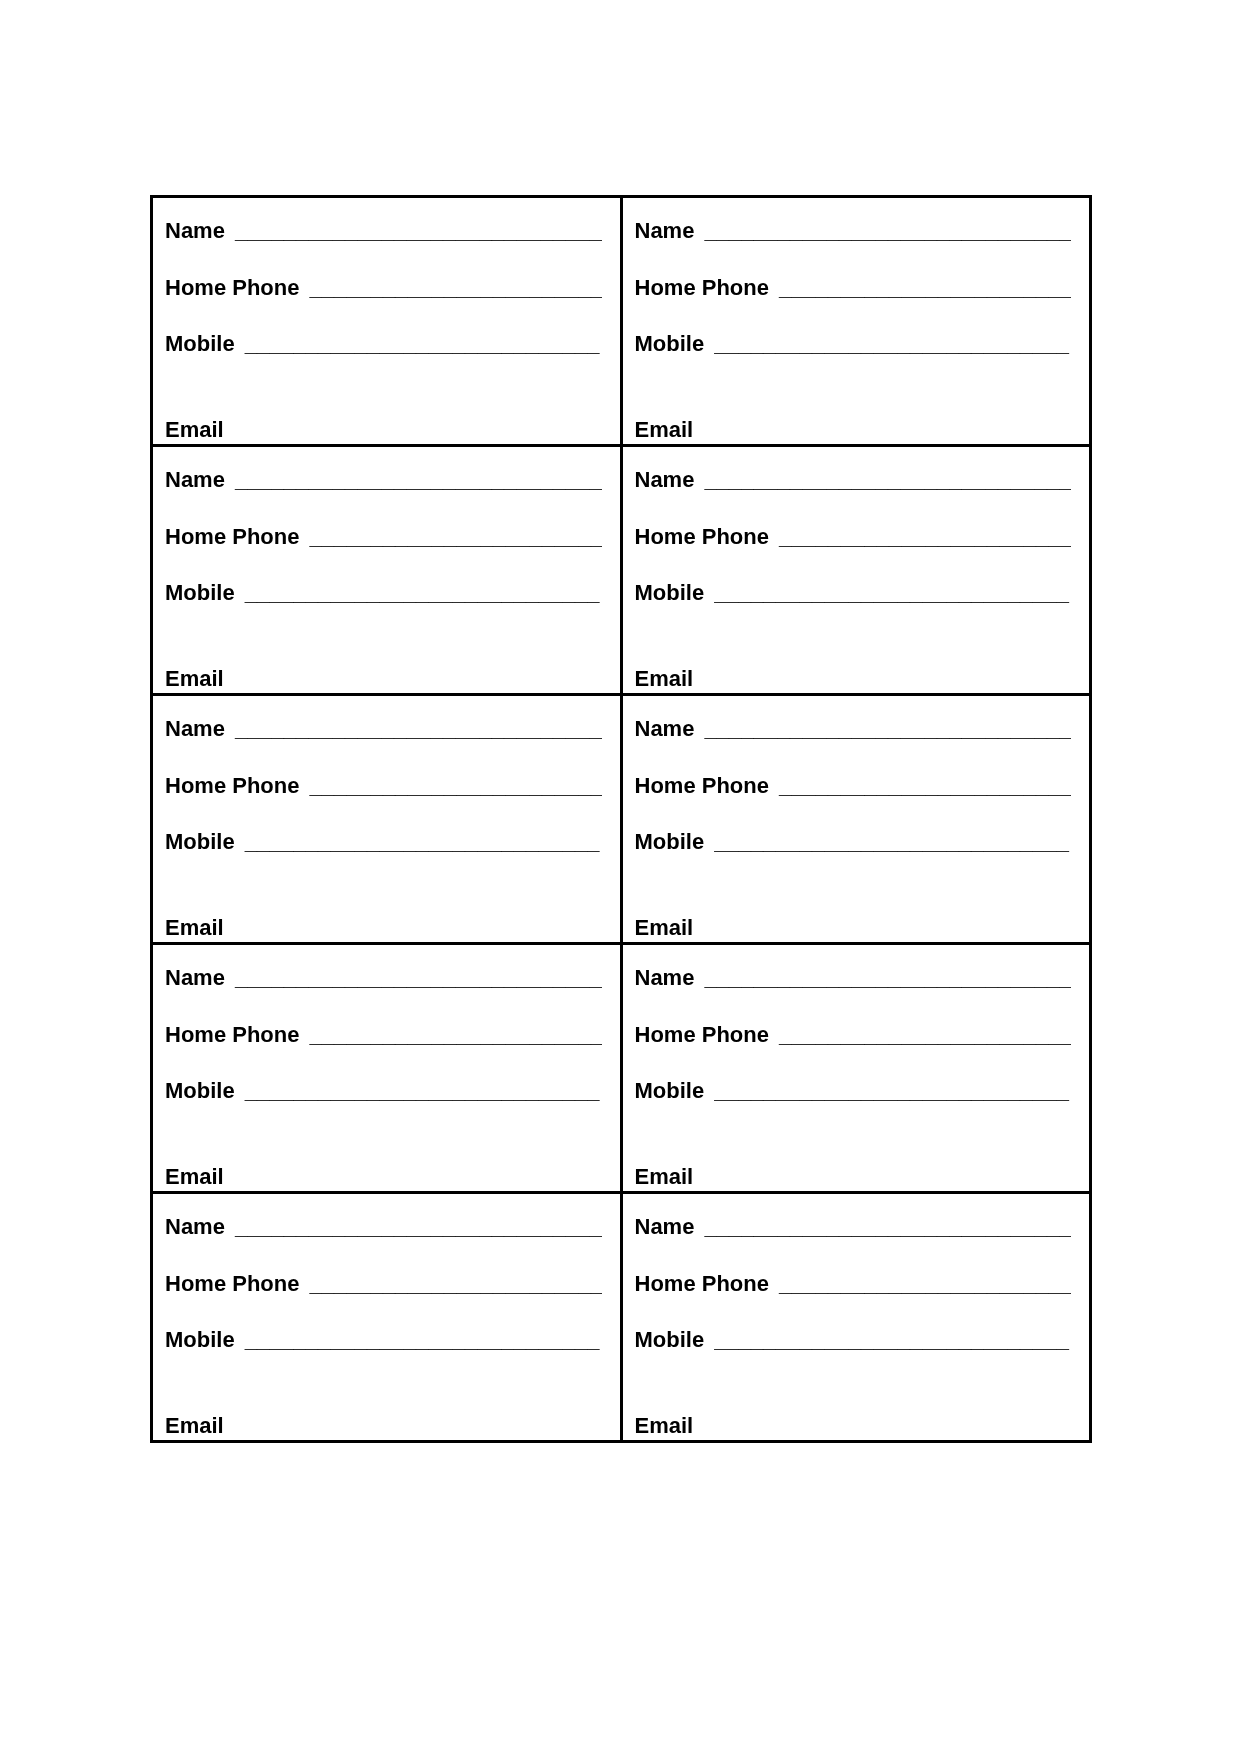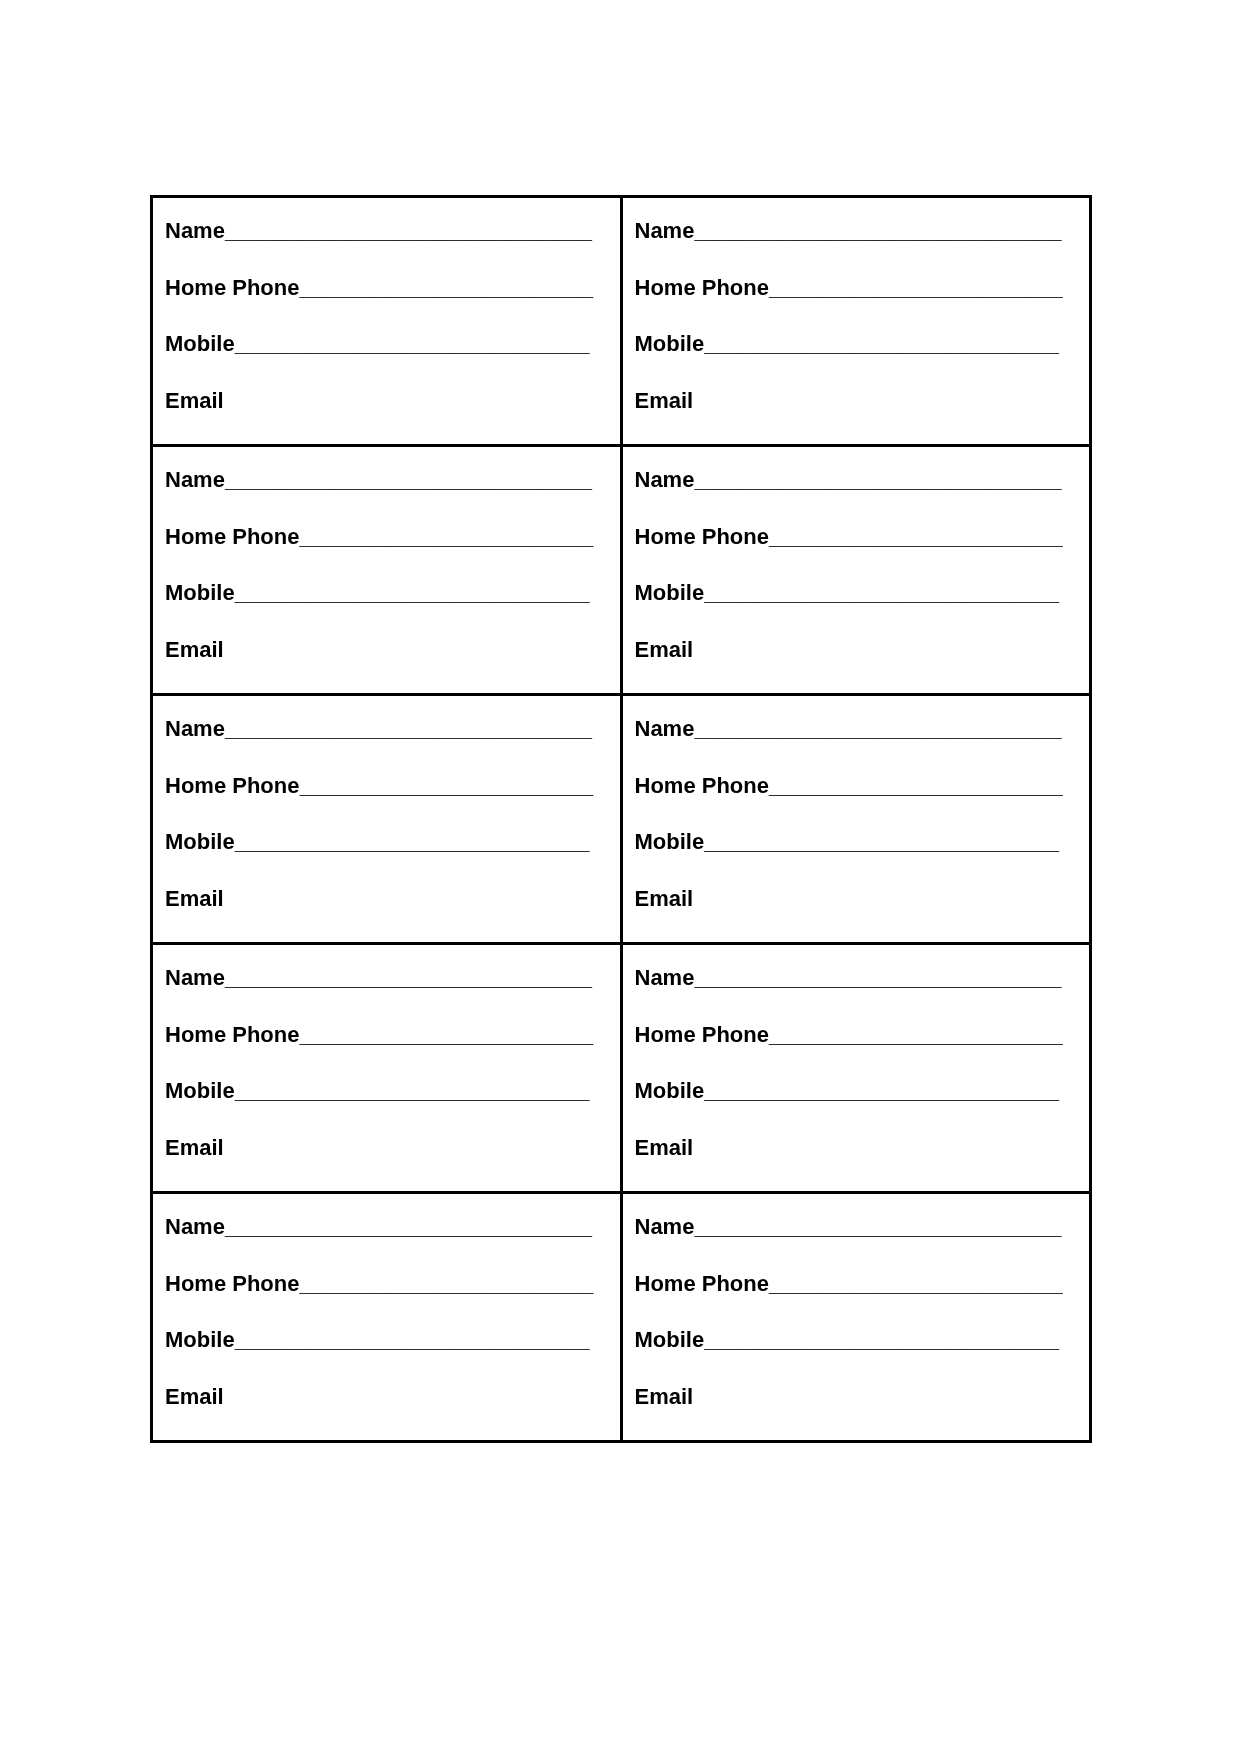--- a/index.html
+++ b/index.html
@@ -27,27 +27,28 @@
     border: 3px solid var(--border-color, #000000);
     vertical-align: top;
     height: 224px;
     padding: 22px 18px 0 12px;
     overflow: hidden;
     background: var(--page-bg, #ffffff);
   }
   .field {
     display: flex;
     align-items: baseline;
-    gap: 0;
+    gap: 10px;
     height: 56.5px;
     white-space: nowrap;
     overflow: hidden;
   }
   .field:last-child {
     height: auto;
+    margin-top: 29px;
   }
   .label, .line {
     font-weight: bold;
     font-size: 22px;
     line-height: 22px;
     color: var(--text-color, #000000);
     letter-spacing: 0;
   }
 </style>
 </head>

